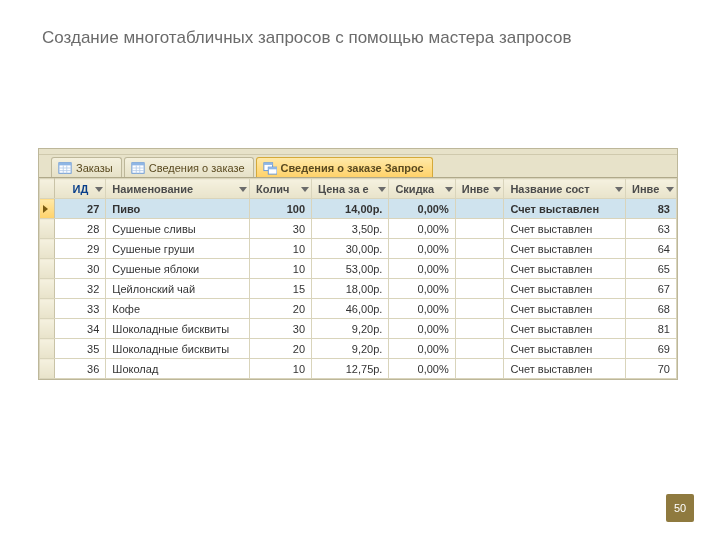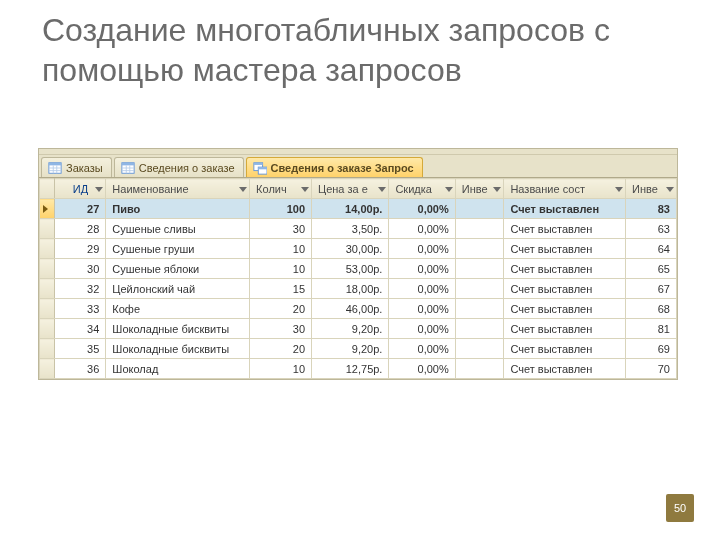--- a/index.html
+++ b/index.html
@@ -7,24 +7,24 @@
     margin: 0;
     width: 720px;
     height: 540px;
     background: #fff;
     font-family: "Segoe UI", Tahoma, sans-serif;
     color: #333;
     position: relative;
   }
   .slide-title {
     position: absolute;
-    top: 10px;
+    top: 27px;
     left: 42px;
     right: 40px;
-    font-size: 32px;
+    font-size: 17px;
     font-weight: 400;
     color: #6b6b6b;
     line-height: 1.25;
   }
   .app-container {
     position: absolute;
     top: 148px;
     left: 38px;
     width: 640px;
     border: 1px solid #bdb79a;
@@ -33,21 +33,21 @@
   }
   .ribbon-strip {
     height: 6px;
     background: #e7e2c9;
     border-bottom: 1px solid #cfc9ad;
   }
   .tabs {
     display: flex;
     align-items: flex-end;
     height: 22px;
-    padding: 0 2px;
+    padding: 0 12px;
     background: #e7e2c9;
     gap: 2px;
   }
   .tab {
     display: flex;
     align-items: center;
     gap: 4px;
     padding: 2px 8px 2px 6px;
     border: 1px solid #bdb79a;
     border-bottom: none;
@@ -80,21 +80,21 @@
     padding: 2px 6px;
     height: 20px;
     overflow: hidden;
     white-space: nowrap;
     text-overflow: clip;
     font-size: 11px;
   }
   th {
     background: linear-gradient(#f5f1df, #e8e3ca);
     color: #4b4b4b;
-    font-weight: 400;
+    font-weight: 700;
     text-align: left;
     position: relative;
   }
   th.id { color: #0a3f8a; text-align: center; }
   .dd {
     position: absolute;
     right: 2px; top: 50%;
     transform: translateY(-50%);
     width: 8px; height: 8px;
   }

